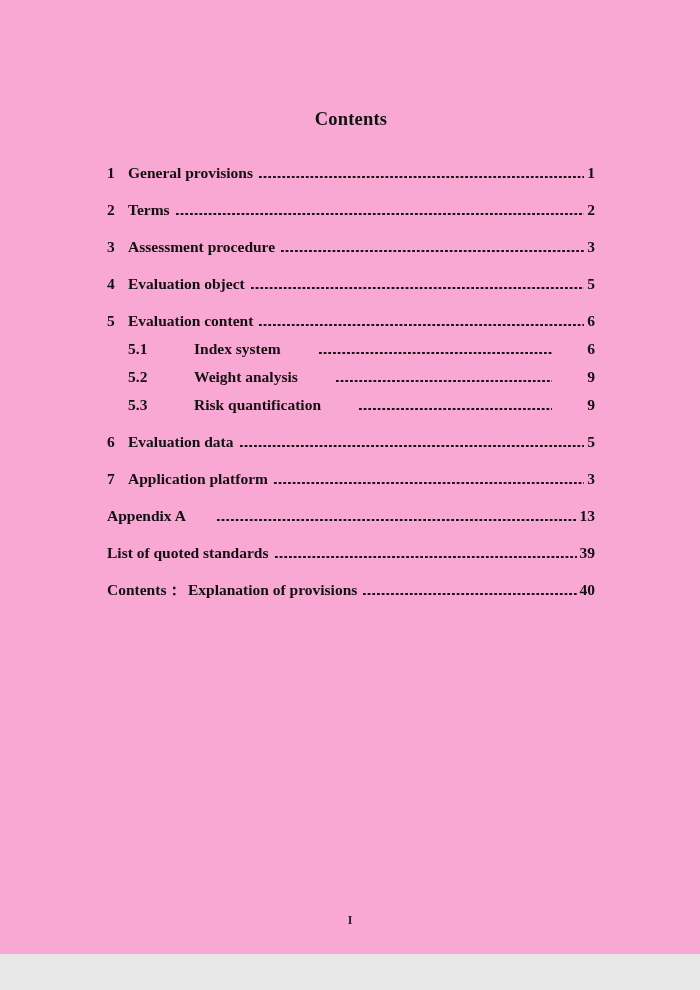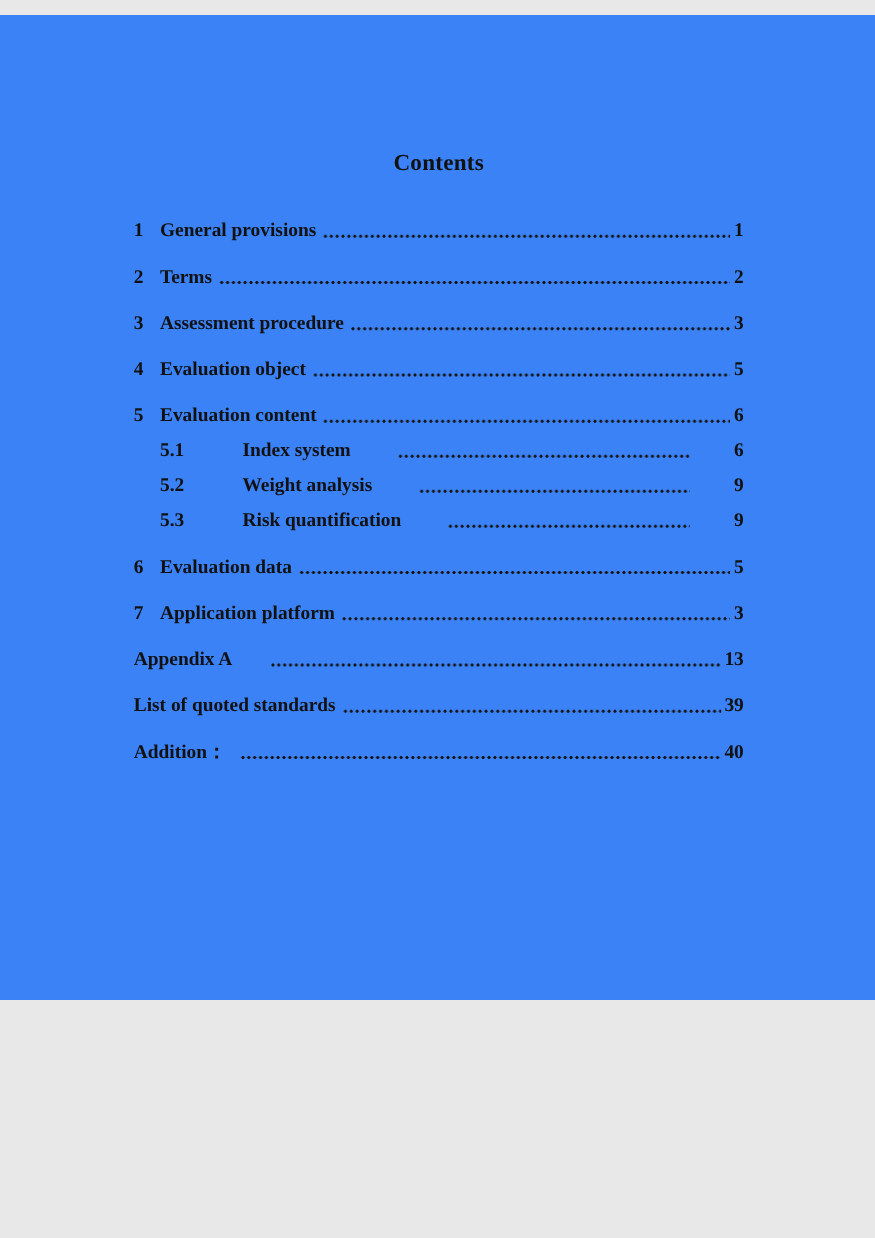--- a/index.html
+++ b/index.html
@@ -1,22 +1,22 @@
 <!DOCTYPE html>
 <html><head>
 <meta charset="utf-8">
 <style>
   * { margin: 0; padding: 0; box-sizing: border-box; }
   html, body { background: #e8e8e8; }
   .page {
     position: relative;
     width: 700px;
-    height: 788px;
-    margin: 12px auto;
-    background: #3b82f6;
+    height: 954px;
+    margin: 0 auto;
+    background: #f9a8d4;
     font-family: "Liberation Serif", "DejaVu Serif", serif;
     font-weight: bold;
     color: #111111;
     overflow: hidden;
   }
   .content {
     position: absolute;
     top: 109px;
     left: 107px;
     right: 105px;
@@ -154,21 +154,22 @@
 
 
 
       <div class="row plain">
         <span class="label">List of quoted standards</span>
         <span class="dots"></span>
         <span class="pagenum">39</span>
       </div>
 
       <div class="row addition">
-        <span class="num">Addition：</span>
+        <span class="num">Contents：</span>
+        <span class="label">Explanation of provisions</span>
         <span class="dots"></span>
         <span class="pagenum">40</span>
       </div>
 
     </div>
   </div>
 
   <div class="footer">I</div>
 </div>
 

